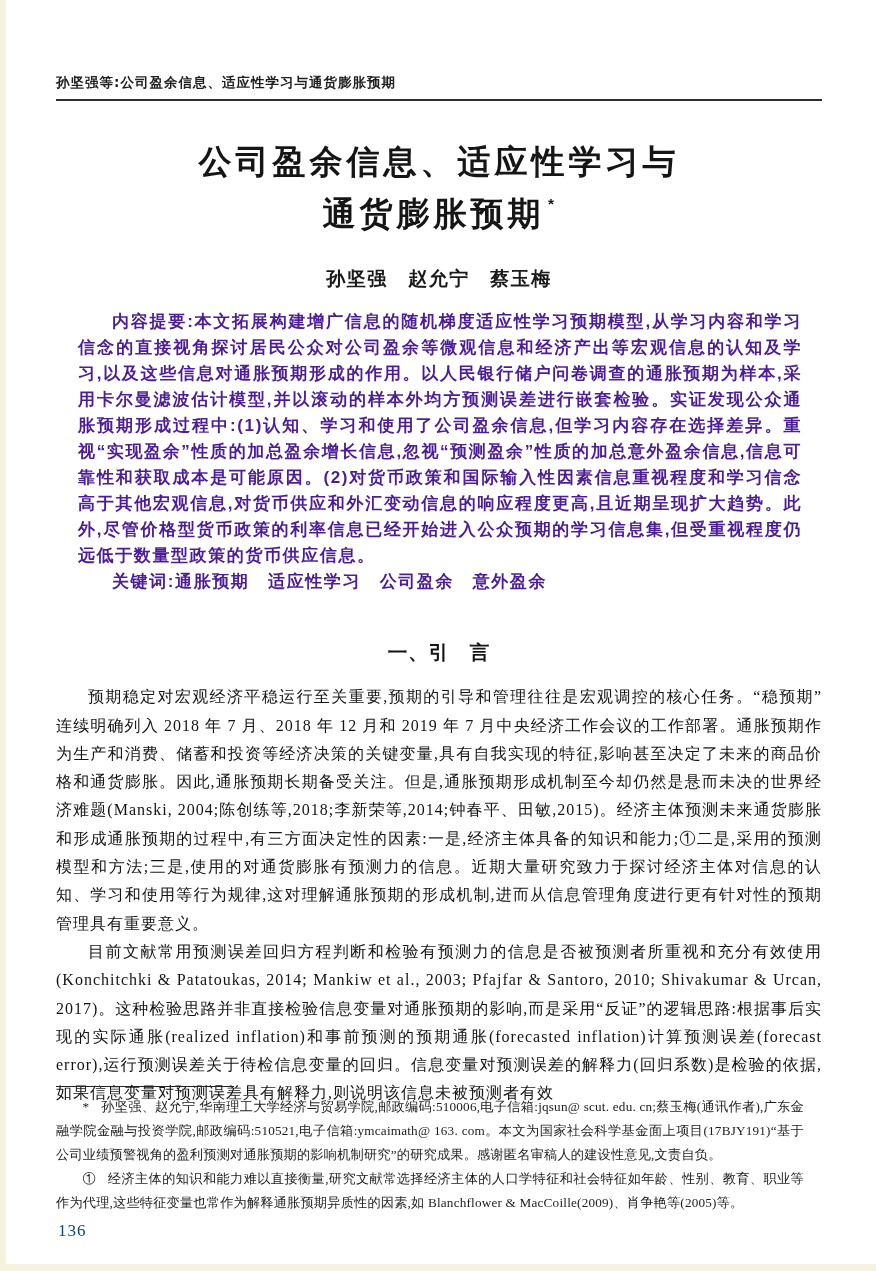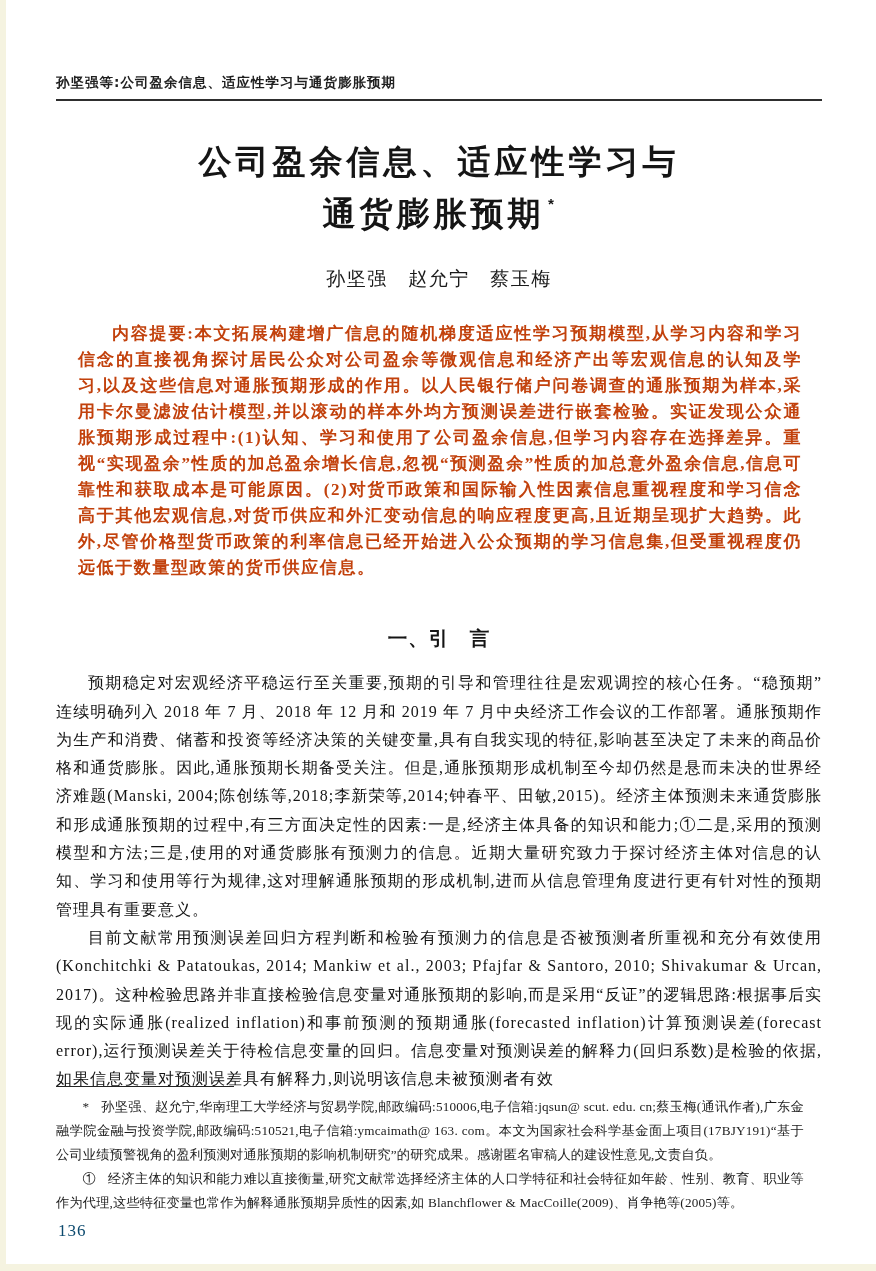--- a/index.html
+++ b/index.html
@@ -46,34 +46,34 @@
   .title .title-fn-marker {
     font-size: 15px;
     letter-spacing: 0;
     vertical-align: 15px;
     margin-left: 2px;
   }
   .authors {
     margin-top: 23px;
     text-align: center;
     font-family: "DejaVu Sans", sans-serif;
-    font-weight: 400;
+    font-weight: 700;
     font-size: 19px;
     letter-spacing: 1.5px;
     color: #1a1a1a;
   }
   .abstract {
-    margin: 29px 20px 0 22px;
-    font-family: Liberation Serif, serif;
+    margin: 17px 20px 0 22px;
+    font-family: Liberation Sans, sans-serif;
     font-weight: 600;
     font-size: 17px;
     line-height: 26px;
     letter-spacing: 1.6px;
     text-align: justify;
-    color: #c2410c;
+    color: #4c1d95;
   }
   .abstract p { margin: 0; text-indent: 2em; }
   .section-heading {
     margin: 44px 0 17px 0;
     text-align: center;
     font-family: Liberation Sans, sans-serif;
     font-weight: 700;
     font-size: 19.5px;
     letter-spacing: 1px;
     color: #141414;
@@ -130,20 +130,21 @@
 
   <h1 class="title">
     <span>公司盈余信息、适应性学习与</span><br>
     <span>通货膨胀预期</span><span class="title-fn-marker">*</span>
   </h1>
 
   <div class="authors">孙坚强　赵允宁　蔡玉梅</div>
 
   <div class="abstract">
     <p><span>内容提要:</span><span>本文拓展构建增广信息的随机梯度适应性学习预期模型,从学习内容和学习信念的直接视角探讨居民公众对公司盈余等微观信息和经济产出等宏观信息的认知及学习,以及这些信息对通胀预期形成的作用。以人民银行储户问卷调查的通胀预期为样本,采用卡尔曼滤波估计模型,并以滚动的样本外均方预测误差进行嵌套检验。实证发现公众通胀预期形成过程中:(1)认知、学习和使用了公司盈余信息,但学习内容存在选择差异。重视“实现盈余”性质的加总盈余增长信息,忽视“预测盈余”性质的加总意外盈余信息,信息可靠性和获取成本是可能原因。(2)对货币政策和国际输入性因素信息重视程度和学习信念高于其他宏观信息,对货币供应和外汇变动信息的响应程度更高,且近期呈现扩大趋势。此外,尽管价格型货币政策的利率信息已经开始进入公众预期的学习信息集,但受重视程度仍远低于数量型政策的货币供应信息。</span></p>
+    <p><span>关键词:</span><span>通胀预期　适应性学习　公司盈余　意外盈余</span></p>
   </div>
 
   <h2 class="section-heading">一、引　言</h2>
 
   <p class="body-para">预期稳定对宏观经济平稳运行至关重要,预期的引导和管理往往是宏观调控的核心任务。“稳预期”连续明确列入 2018 年 7 月、2018 年 12 月和 2019 年 7 月中央经济工作会议的工作部署。通胀预期作为生产和消费、储蓄和投资等经济决策的关键变量,具有自我实现的特征,影响甚至决定了未来的商品价格和通货膨胀。因此,通胀预期长期备受关注。但是,通胀预期形成机制至今却仍然是悬而未决的世界经济难题(Manski, 2004;陈创练等,2018;李新荣等,2014;钟春平、田敏,2015)。经济主体预测未来通货膨胀和形成通胀预期的过程中,有三方面决定性的因素:一是,经济主体具备的知识和能力;①二是,采用的预测模型和方法;三是,使用的对通货膨胀有预测力的信息。近期大量研究致力于探讨经济主体对信息的认知、学习和使用等行为规律,这对理解通胀预期的形成机制,进而从信息管理角度进行更有针对性的预期管理具有重要意义。</p>
 
   <p class="body-para">目前文献常用预测误差回归方程判断和检验有预测力的信息是否被预测者所重视和充分有效使用(Konchitchki &amp; Patatoukas, 2014; Mankiw et al., 2003; Pfajfar &amp; Santoro, 2010; Shivakumar &amp; Urcan, 2017)。这种检验思路并非直接检验信息变量对通胀预期的影响,而是采用“反证”的逻辑思路:根据事后实现的实际通胀(realized inflation)和事前预测的预期通胀(forecasted inflation)计算预测误差(forecast error),运行预测误差关于待检信息变量的回归。信息变量对预测误差的解释力(回归系数)是检验的依据,如果信息变量对预测误差具有解释力,则说明该信息未被预测者有效</p>
 
   <div class="footnote-area">
     <hr class="footnote-rule">

